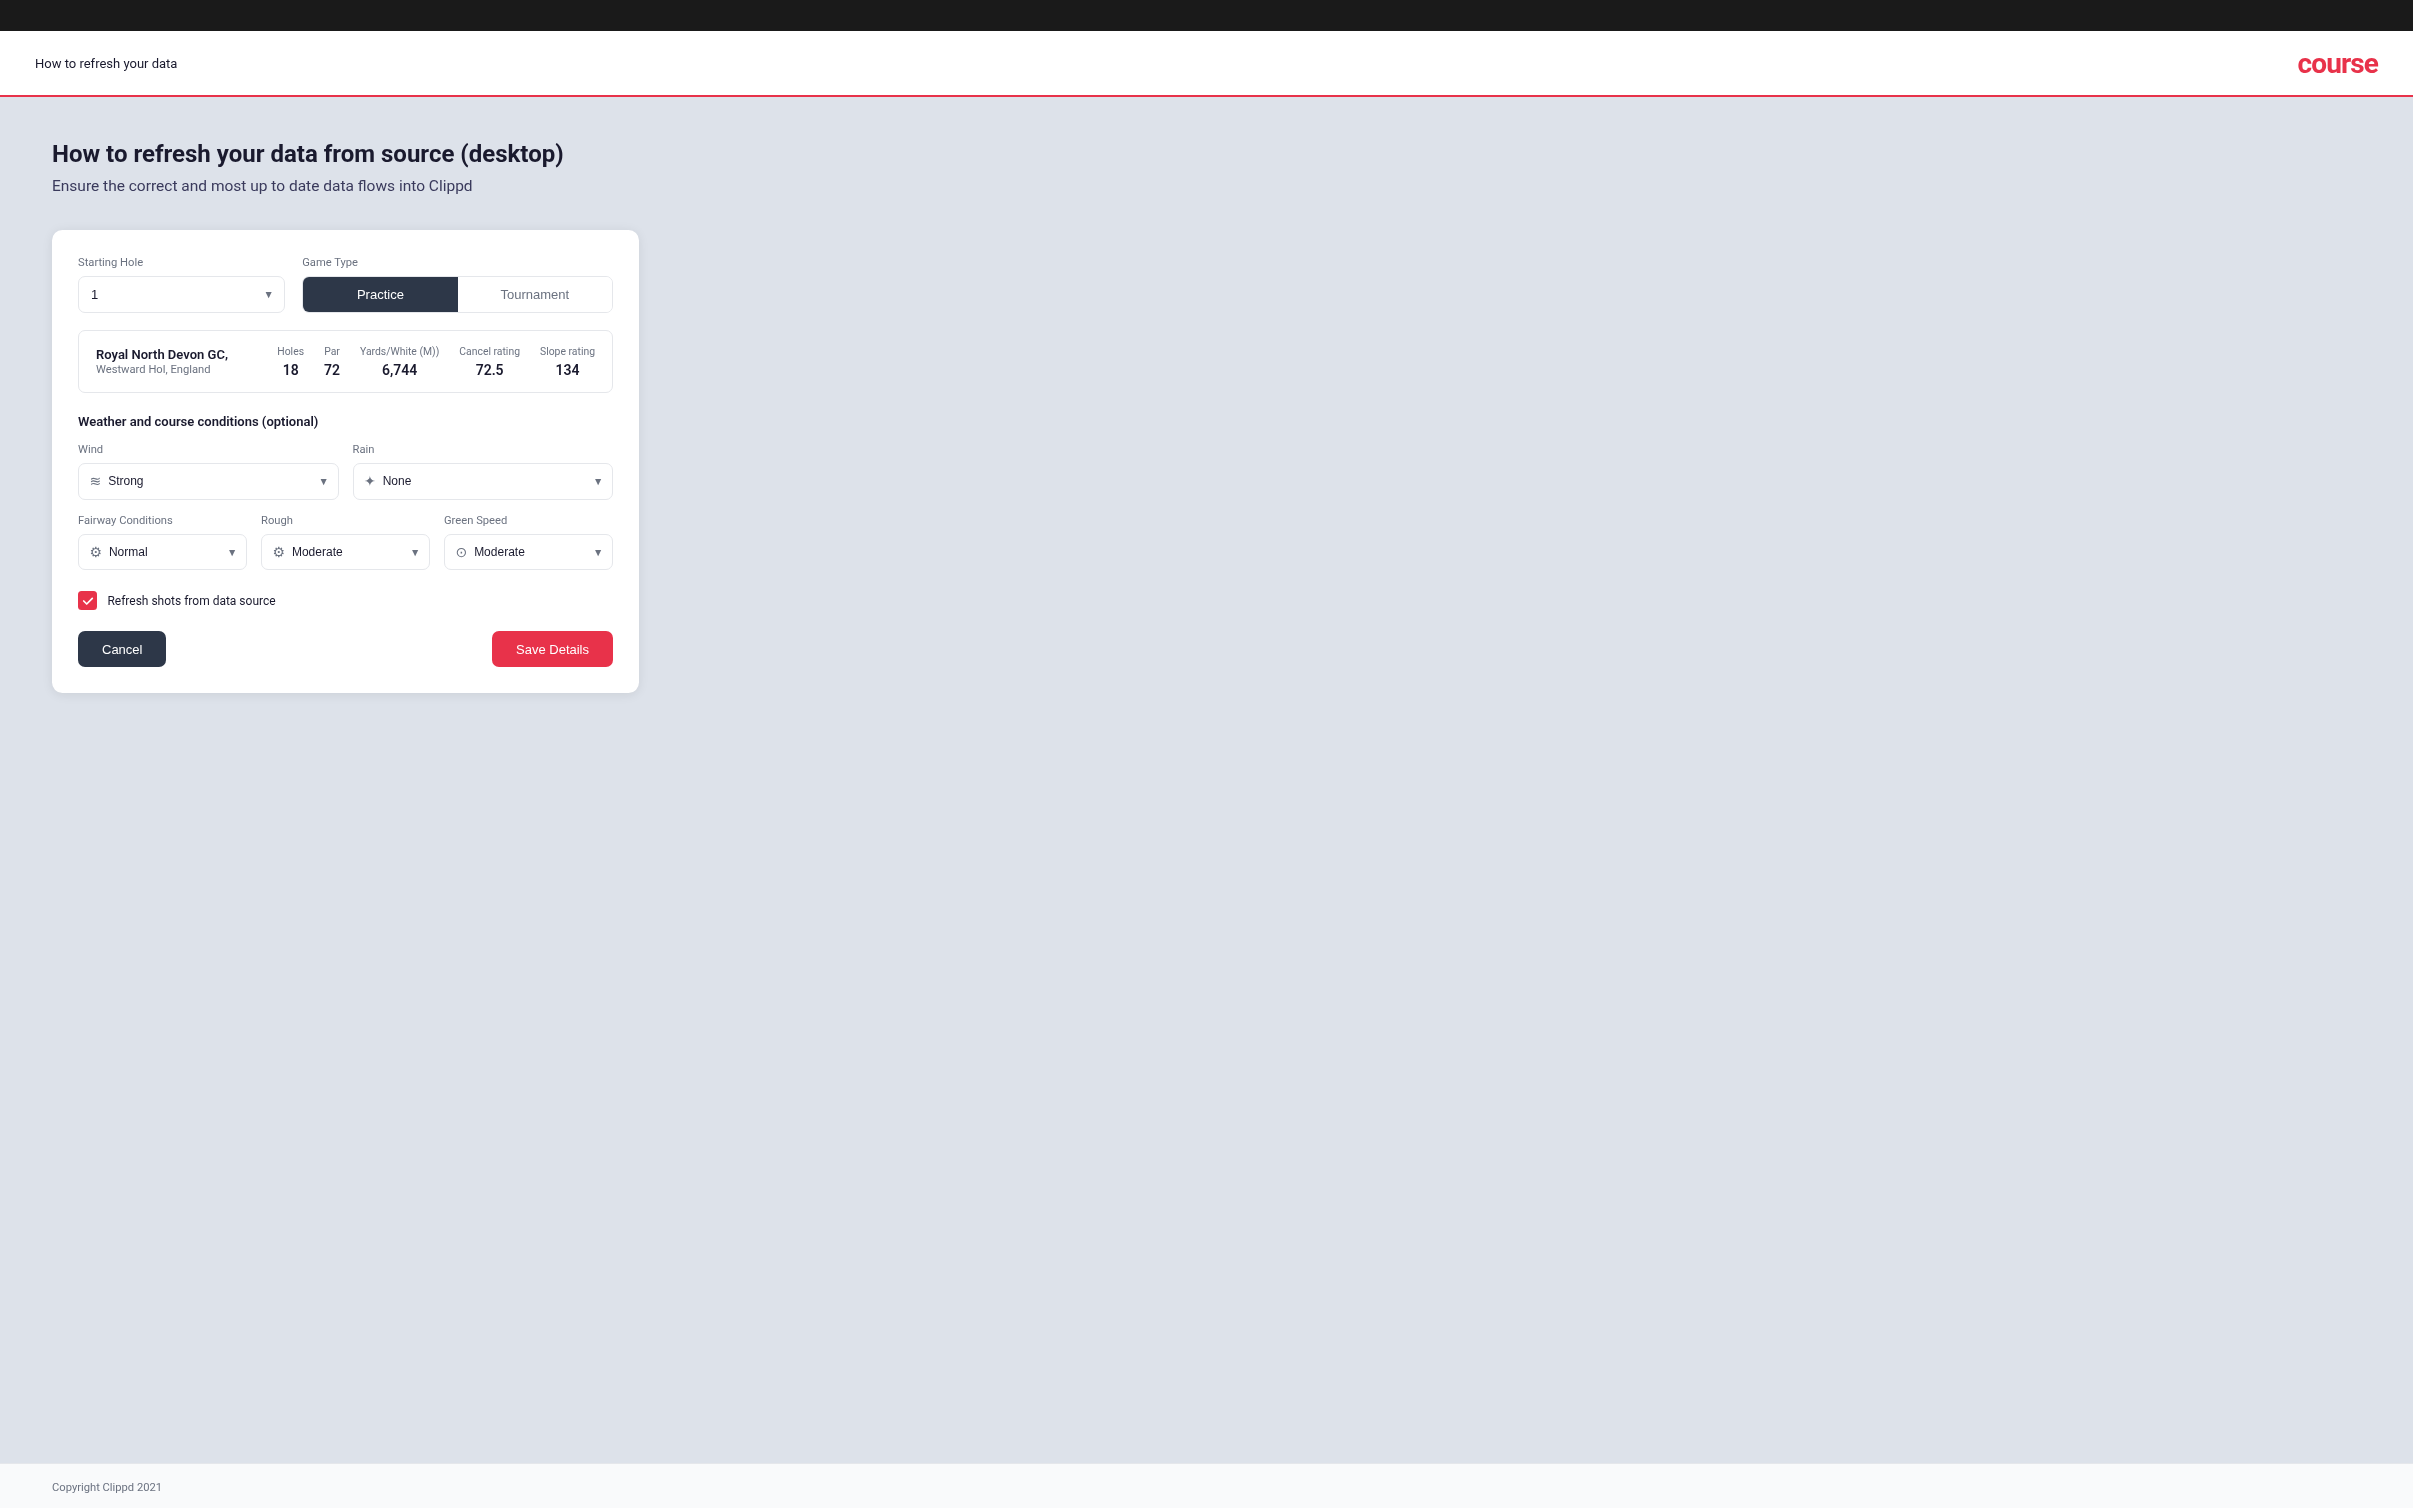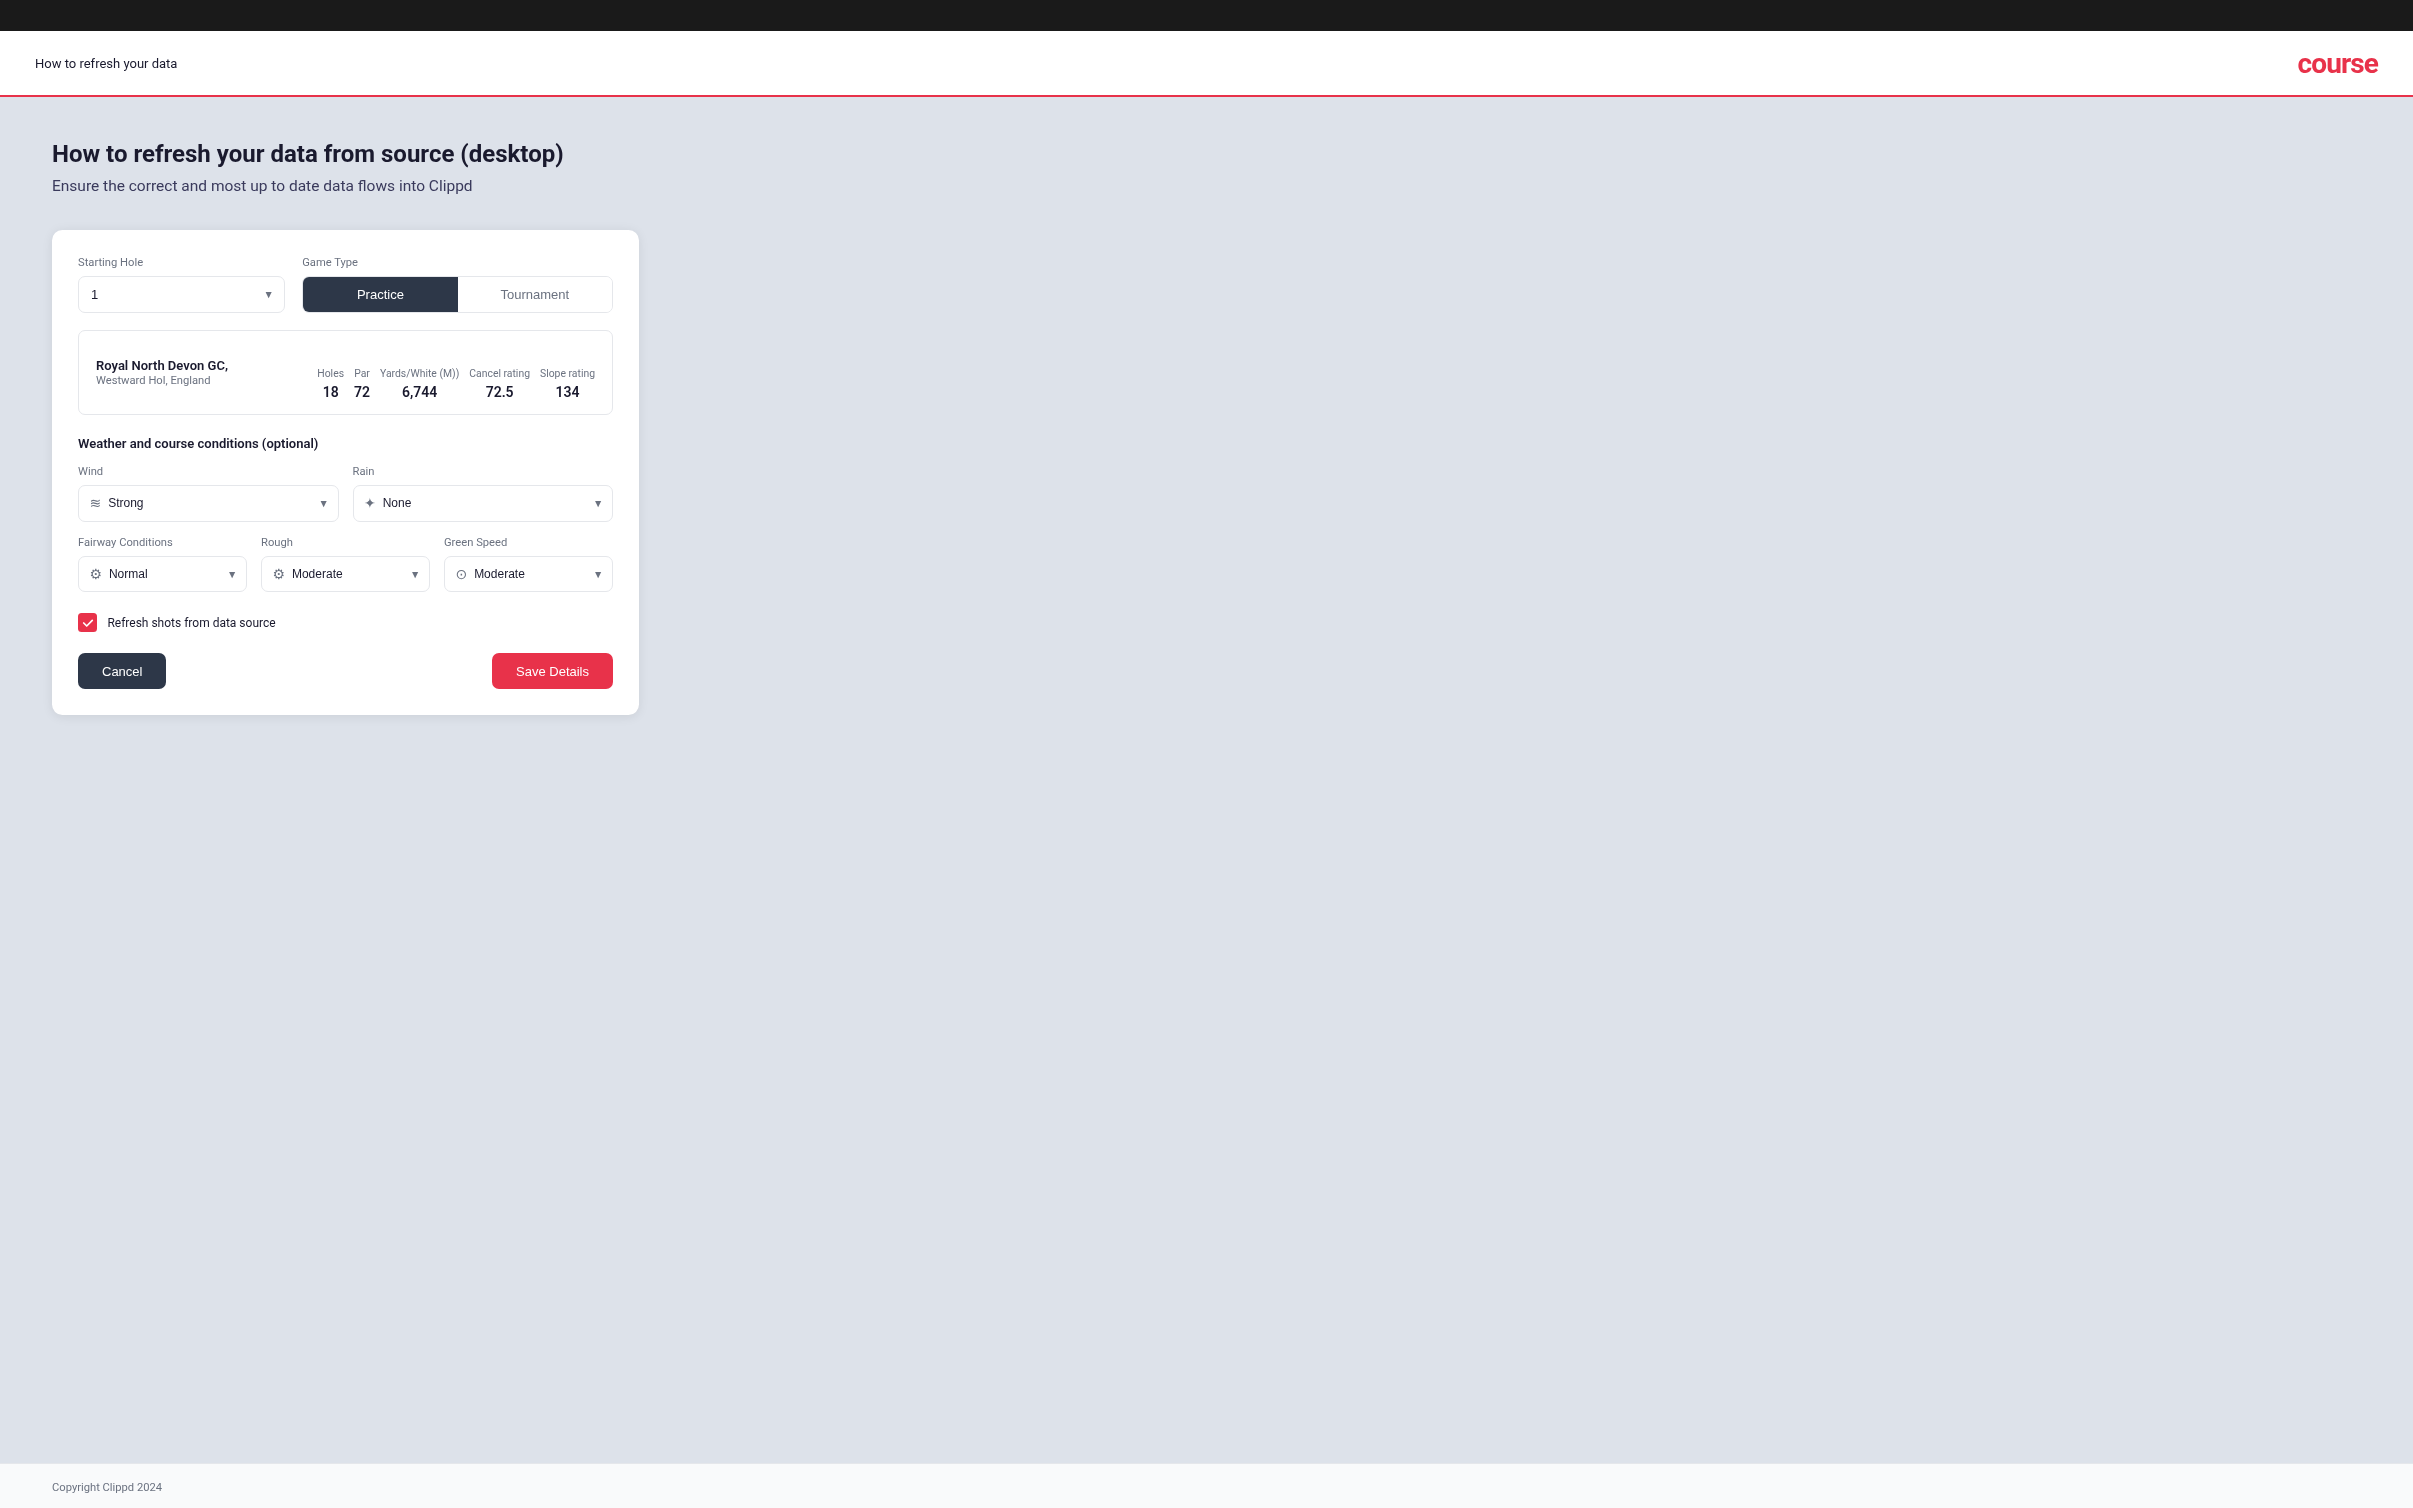--- a/index.html
+++ b/index.html
@@ -166,22 +166,21 @@
     }
 
     .course-location {
       font-size: 11.2px;
       color: #6b7280;
       margin-top: 1.7px;
     }
 
     .course-stats {
       display: flex;
-      gap: 10px;
-      margin-top: 22px;
+      gap: 20px;
     }
 
     .course-stat {
       text-align: center;
     }
 
     .course-stat-label {
       font-size: 10.4px;
       color: #6b7280;
       display: block;
@@ -478,15 +477,15 @@
         <button class="save-btn">Save Details</button>
       </div>
 
     </div>
 
 
   </div>
 </div>
 
 <div class="footer">
-  <span class="footer-text">Copyright Clippd 2024</span>
+  <span class="footer-text">Copyright Clippd 2021</span>
 </div>
 
 
 </body></html>

